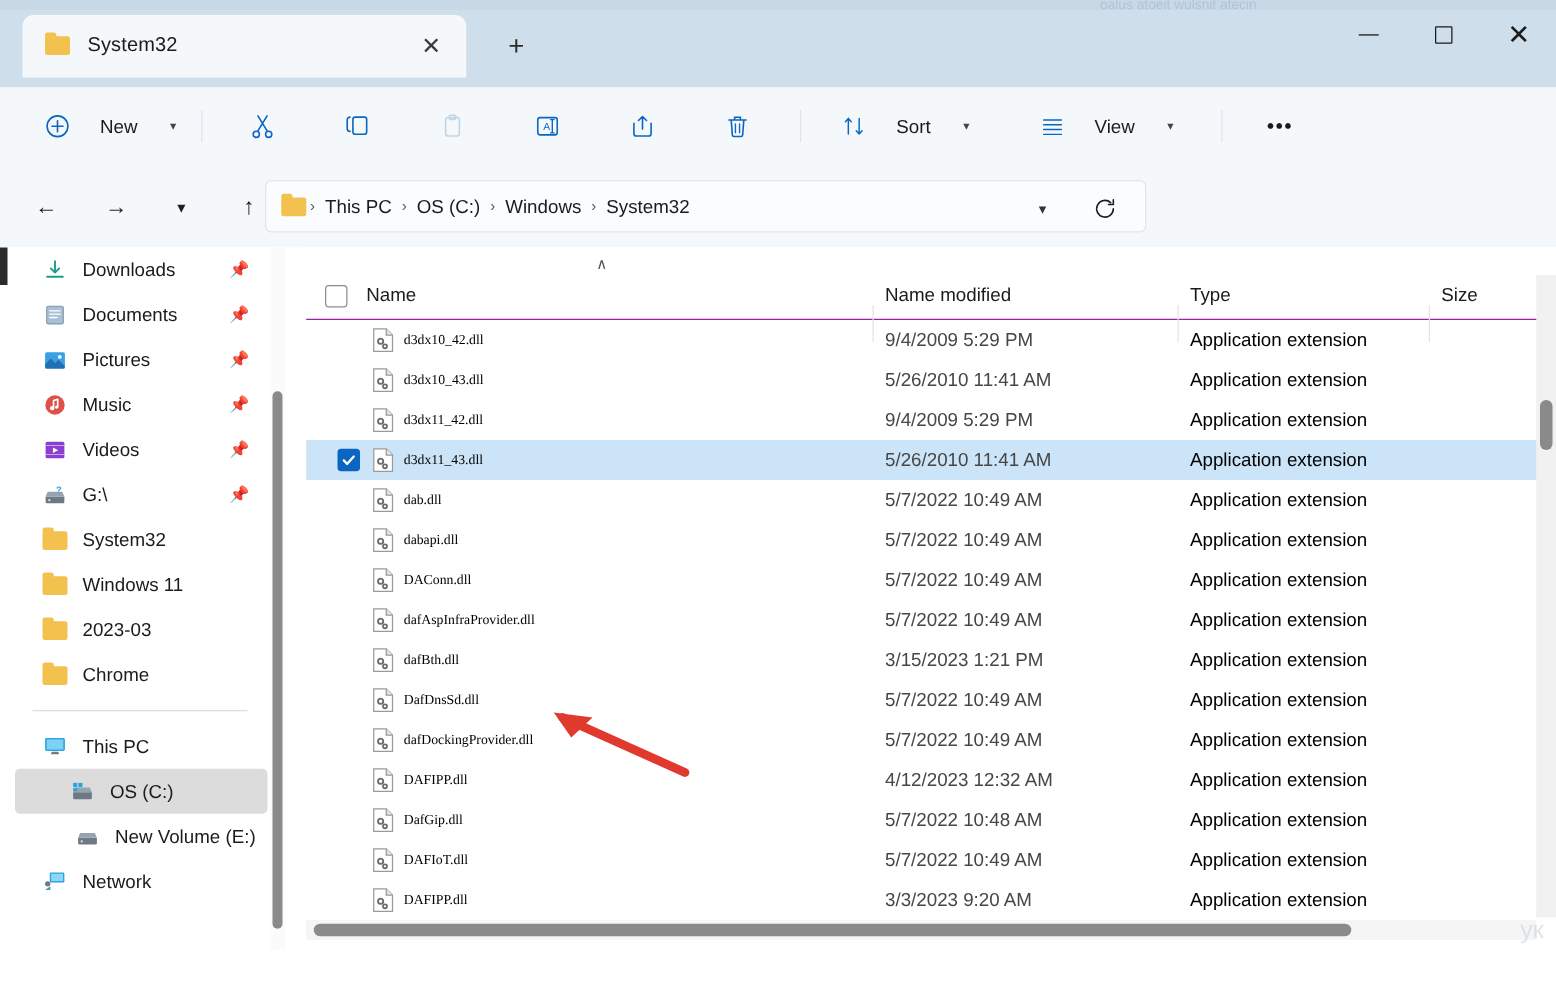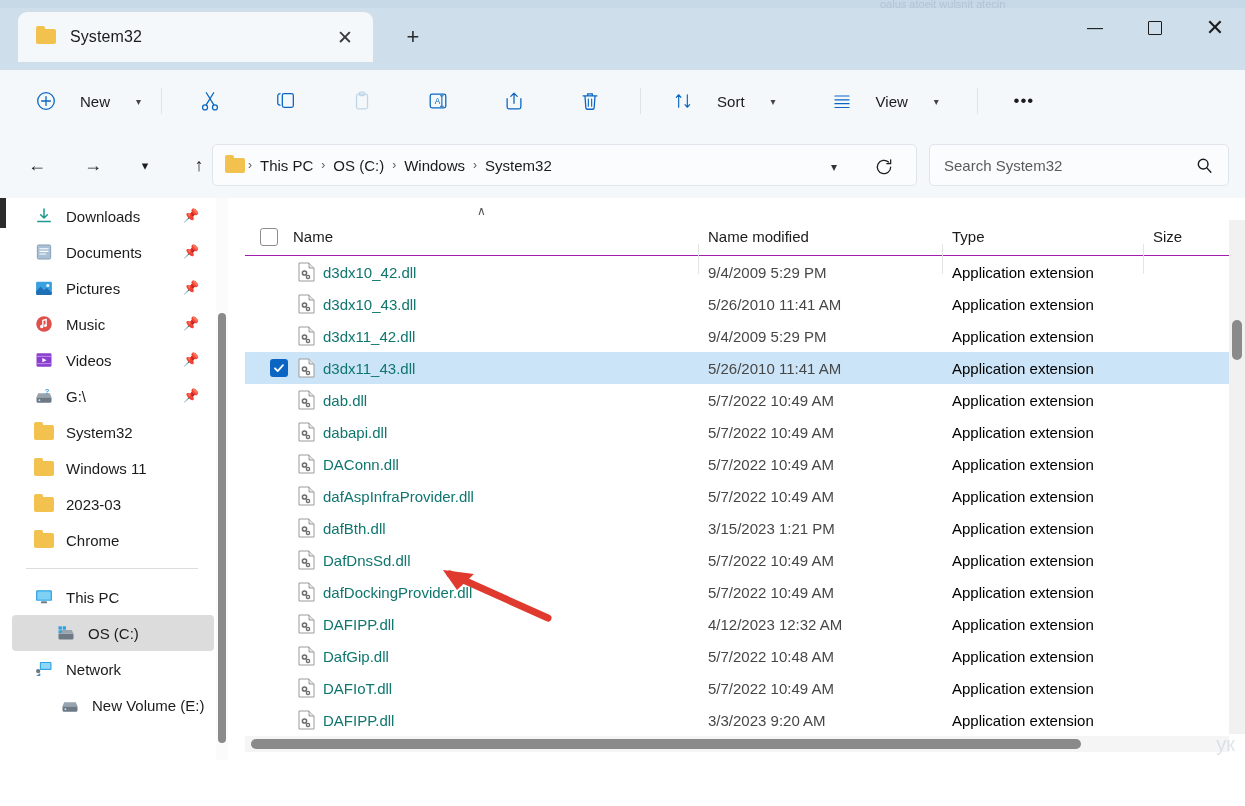--- a/index.html
+++ b/index.html
@@ -220,22 +220,23 @@
   .row.selected { background: #cce4f7; }
   .row-check {
     position: absolute; left: 25px; top: 7px; width: 18px; height: 18px;
     border-radius: 3px; background: #0a66c2; display: none;
     align-items: center; justify-content: center;
   }
   .row.selected .row-check { display: flex; }
   .row-check svg { display: block; }
   .file-ic { position: absolute; left: 53px; top: 6px; }
   .cell-name {
-    position: absolute; left: 78px; font-size: 15px; color: #0f766e;
+    position: absolute; left: 78px; font-size: 11px; color: #000000;
     white-space: nowrap;
+    font-family: Liberation Serif, serif;
   }
   .cell-date {
     position: absolute; left: 463px; font-size: 15px; color: #474747;
     white-space: nowrap;
   }
   .cell-type {
     position: absolute; left: 707px; font-size: 15px; color: #000000;
     white-space: nowrap;
   }
 
@@ -421,29 +422,20 @@
 
       <div class="bc-chevron">▾</div>
       <div class="bc-refresh">
         <svg class="ic" width="20" height="20" viewBox="0 0 24 24">
           <path d="M20 12a8 8 0 11-2.6-5.9" fill="none" stroke="#1b1b1b" stroke-width="1.5" stroke-linecap="round"></path>
           <path d="M20 3.4V8h-4.6" fill="none" stroke="#1b1b1b" stroke-width="1.5" stroke-linecap="round" stroke-linejoin="round"></path>
         </svg>
       </div>
     </div>
 
-    <div class="searchbox">
-      <input type="text" placeholder="Search System32" style="">
-      <span class="search-ic">
-        <svg class="ic" width="19" height="19" viewBox="0 0 24 24">
-          <circle cx="10.3" cy="10.3" r="6.1" fill="none" stroke="#1b1b1b" stroke-width="1.8"></circle>
-          <path d="M15 15l5 5.6" stroke="#1b1b1b" stroke-width="1.8" stroke-linecap="round"></path>
-        </svg>
-      </span>
-    </div>
   </div>
 
   <div class="body-area">
 
     <div class="left-edge-strip"></div>
 
     <div class="sidebar">
 
       <div class="side-item">
         <span class="side-ic">
@@ -565,41 +557,41 @@
             <path d="M3 13h18v5.4a1.3 1.3 0 01-1.3 1.3H4.3A1.3 1.3 0 013 18.4z" fill="#6d7a85"></path>
             <path d="M5 8.4h14l2 4.6H3z" fill="#97a4ad"></path>
             <rect x="3" y="4" width="4" height="4" fill="#2ba3e3"></rect>
             <rect x="8" y="4" width="4" height="4" fill="#2ba3e3"></rect>
             <rect x="3" y="9" width="4" height="3" fill="#2ba3e3"></rect>
           </svg>
         </span>
         <span class="side-label">OS (C:)</span>
       </div>
 
+      <div class="side-item side-indent2">
+        <span class="side-ic">
+          <svg class="ic" width="20" height="20" viewBox="0 0 24 24">
+            <path d="M3 13.5h18v5.2a1.3 1.3 0 01-1.3 1.3H4.3A1.3 1.3 0 013 18.7z" fill="#6d7a85"></path>
+            <path d="M5 8.8h14l2 4.7H3z" fill="#97a4ad"></path>
+            <circle cx="6.5" cy="17" r="1.1" fill="#bfe8ff"></circle>
+          </svg>
+        </span>
+        <span class="side-label">New Volume (E:)</span>
+      </div>
+
       <div class="side-item">
         <span class="side-ic">
           <svg class="ic" width="20" height="20" viewBox="0 0 24 24">
             <rect x="7" y="3.5" width="14" height="9.6" rx="1.2" fill="#2ba3e3"></rect>
             <rect x="8.3" y="4.8" width="11.4" height="7" fill="#8fd6f7"></rect>
             <path d="M2.5 20.5l5-3.6v3.6z" fill="#4a8fbf"></path>
             <circle cx="5" cy="14.5" r="2.6" fill="#6d7a85"></circle>
           </svg>
         </span>
         <span class="side-label">Network</span>
-      </div>
-
-      <div class="side-item side-indent2">
-        <span class="side-ic">
-          <svg class="ic" width="20" height="20" viewBox="0 0 24 24">
-            <path d="M3 13.5h18v5.2a1.3 1.3 0 01-1.3 1.3H4.3A1.3 1.3 0 013 18.7z" fill="#6d7a85"></path>
-            <path d="M5 8.8h14l2 4.7H3z" fill="#97a4ad"></path>
-            <circle cx="6.5" cy="17" r="1.1" fill="#bfe8ff"></circle>
-          </svg>
-        </span>
-        <span class="side-label">New Volume (E:)</span>
       </div>
     </div>
 
     <div class="sidebar-scroll">
       <div class="sidebar-thumb"></div>
     </div>
 
     <div class="filelist">
 
       <div class="sort-indicator">∧</div>

